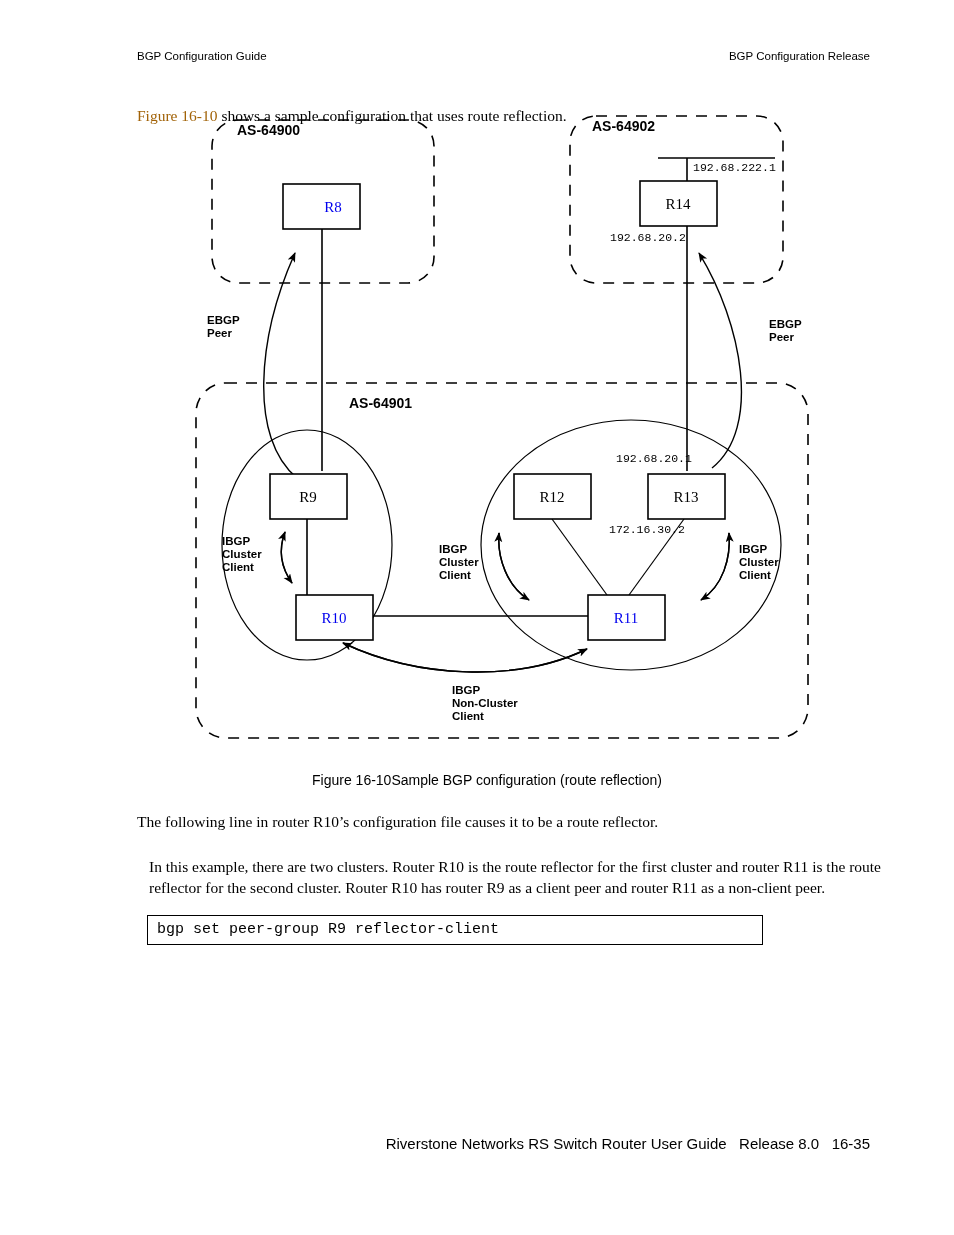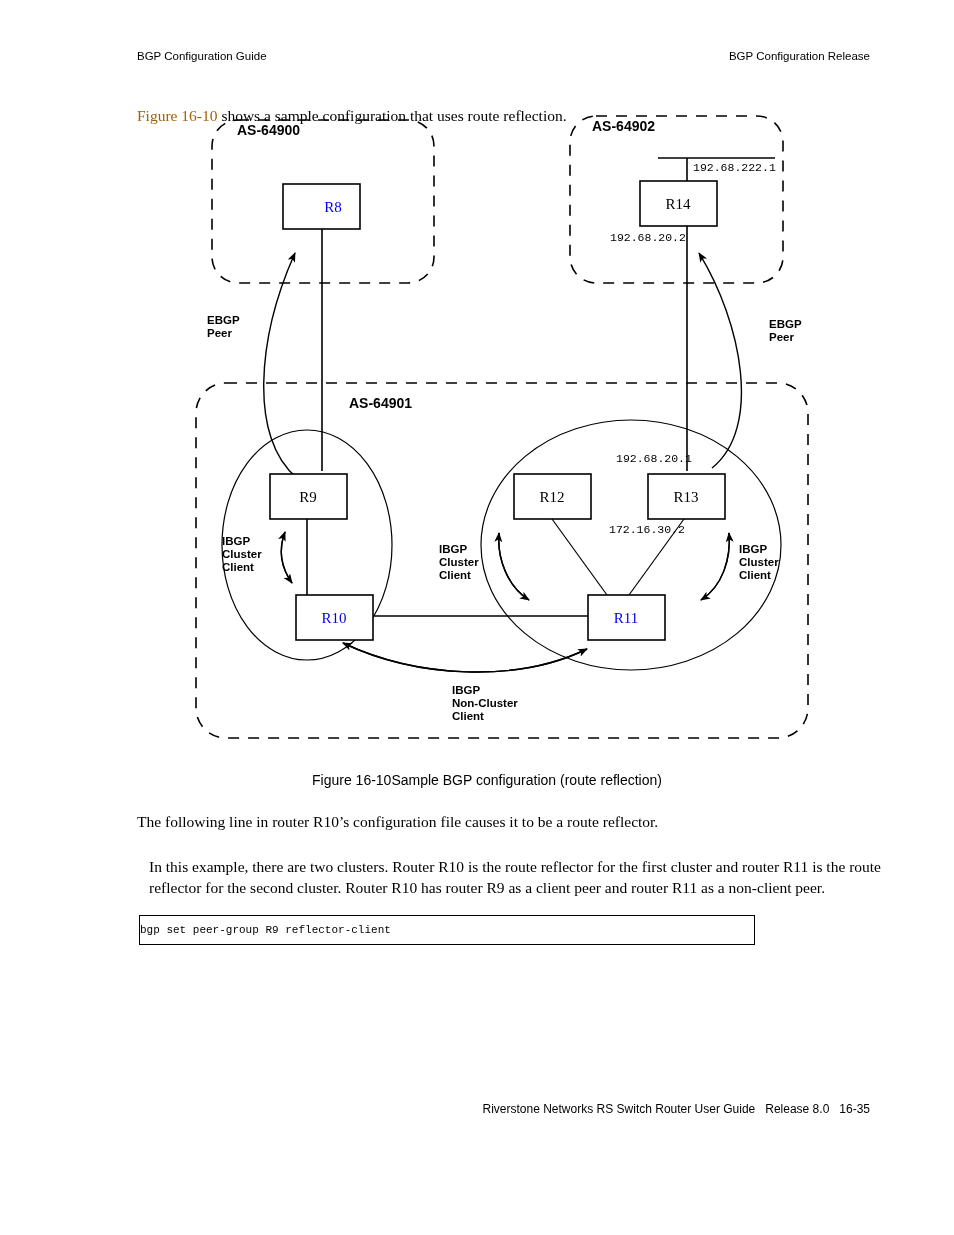--- a/index.html
+++ b/index.html
@@ -28,28 +28,28 @@
            text-align:center;font-family:"Liberation Sans",sans-serif;
            font-size:14px;}
 
   
   .para{position:absolute;left:137px;width:732px;font-size:15.5px;line-height:21px;
         text-align:left;}
   #para1{top:856px;margin-left:12px;}
   #para2{top:811px;}
 
   
-  .codebox{position:absolute;left:139px;top:915px;width:616px;height:30px;
+  .codebox{position:absolute;left:147px;top:915px;width:616px;height:30px;
            border:1px solid #000;box-sizing:border-box;
-           font-family:"Liberation Mono",monospace;font-size:11px;
-           line-height:28px;padding-left:0;white-space:pre;}
+           font-family:"Liberation Mono",monospace;font-size:15px;
+           line-height:28px;padding-left:9px;white-space:pre;}
 
   
-  .footer{position:absolute;right:84px;top:1102px;
-          font-family:"Liberation Sans",sans-serif;font-size:12px;white-space:pre;}
+  .footer{position:absolute;right:84px;top:1135px;
+          font-family:"Liberation Sans",sans-serif;font-size:15px;white-space:pre;}
 
   text{font-family:"Liberation Serif",serif;}
   .as-label{font-family:"Liberation Sans",sans-serif;font-size:14px;font-weight:bold;}
   .peer-label{font-family:"Liberation Sans",sans-serif;font-size:11.5px;font-weight:bold;}
   .router-label{font-family:"Liberation Serif",serif;font-size:15px;}
   .router-label.blue{fill:#0000ee;}
   .ip-label{font-family:"Liberation Mono",monospace;font-size:11.5px;}
 </style>
 </head>
 <body>

